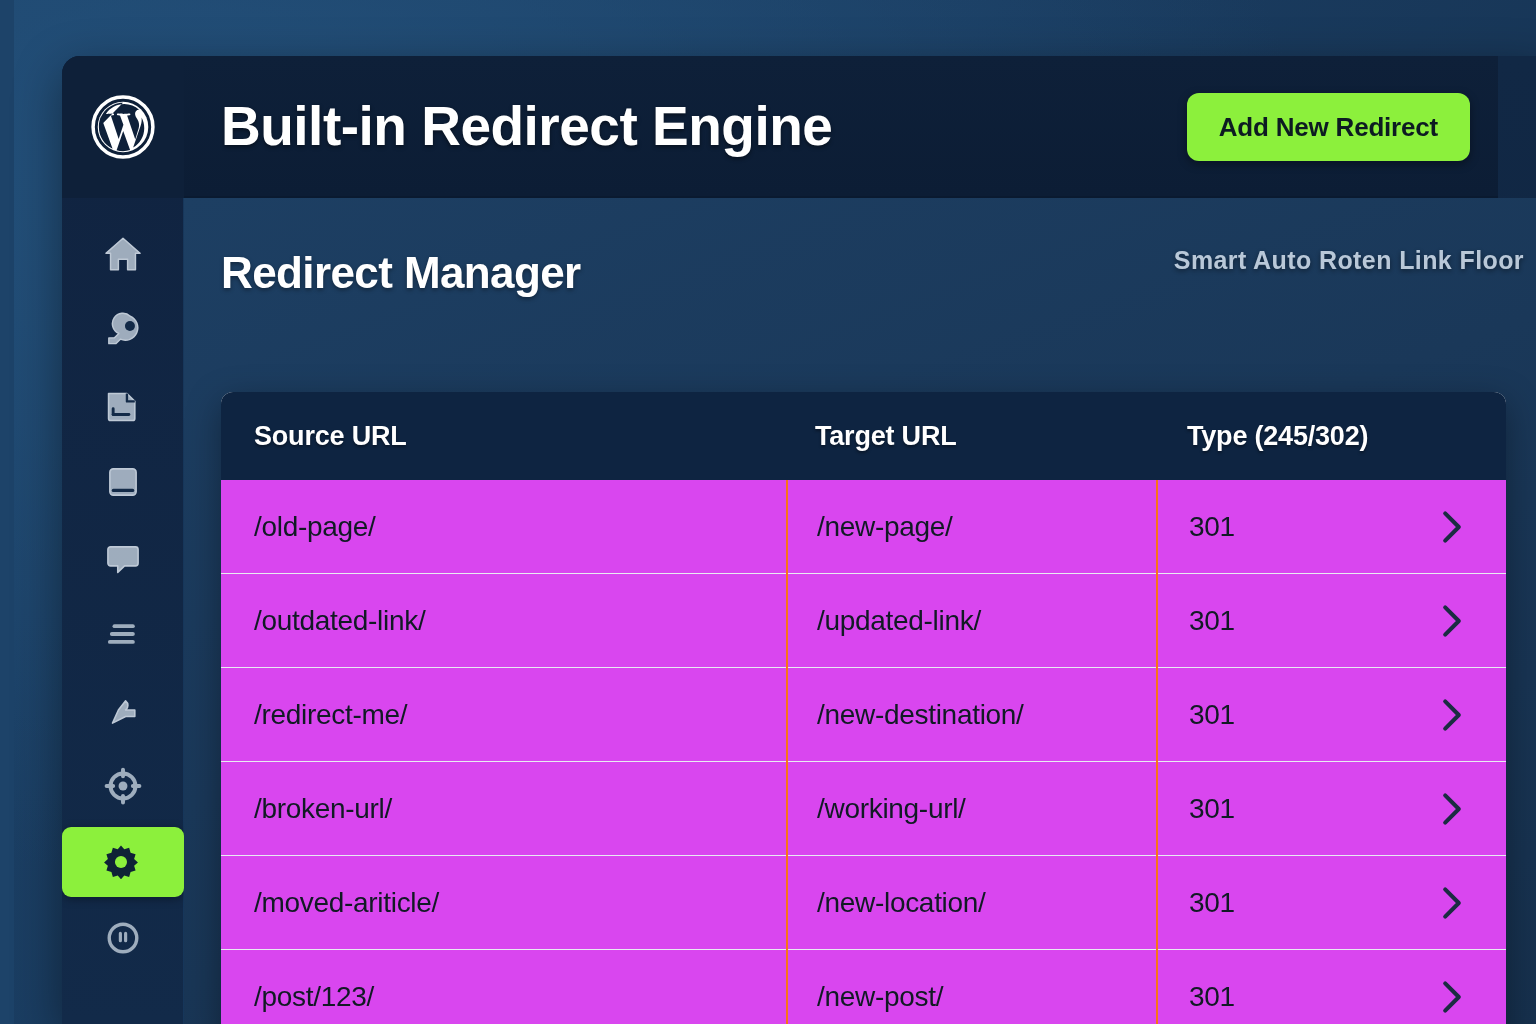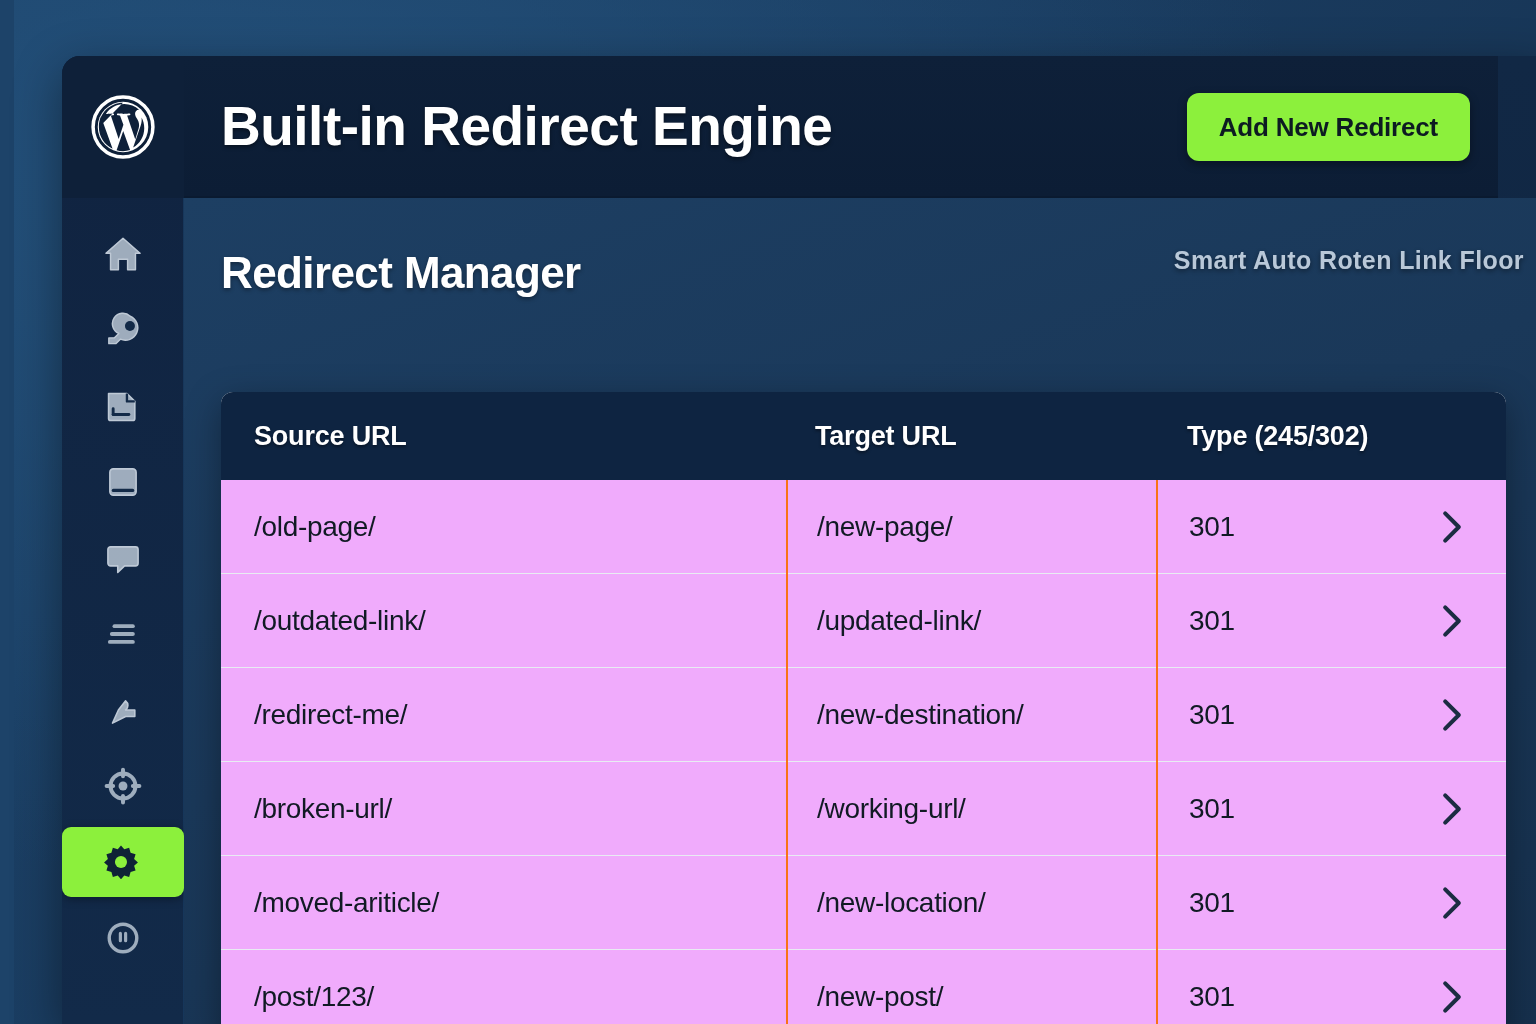--- a/index.html
+++ b/index.html
@@ -158,21 +158,21 @@
     white-space:nowrap;
   }
   .col-a { width:565px; padding-left:33px; flex:none; }
   .col-b { width:370px; padding-left:29px; flex:none; }
   .col-c { width:350px; padding-left:31px; flex:none; }
 
   .trow {
     display:flex;
     align-items:center;
     height:94px;
-    background:#f0abfc;
+    background:#d946ef;
     border-bottom:1px solid #e8ecf2;
     position:relative;
   }
   .trow:last-child { border-bottom:none; }
   .trow .cell {
     color:#111a24;
     font-size:28px;
     font-weight:400;
     letter-spacing:-0.3px;
     white-space:nowrap;

